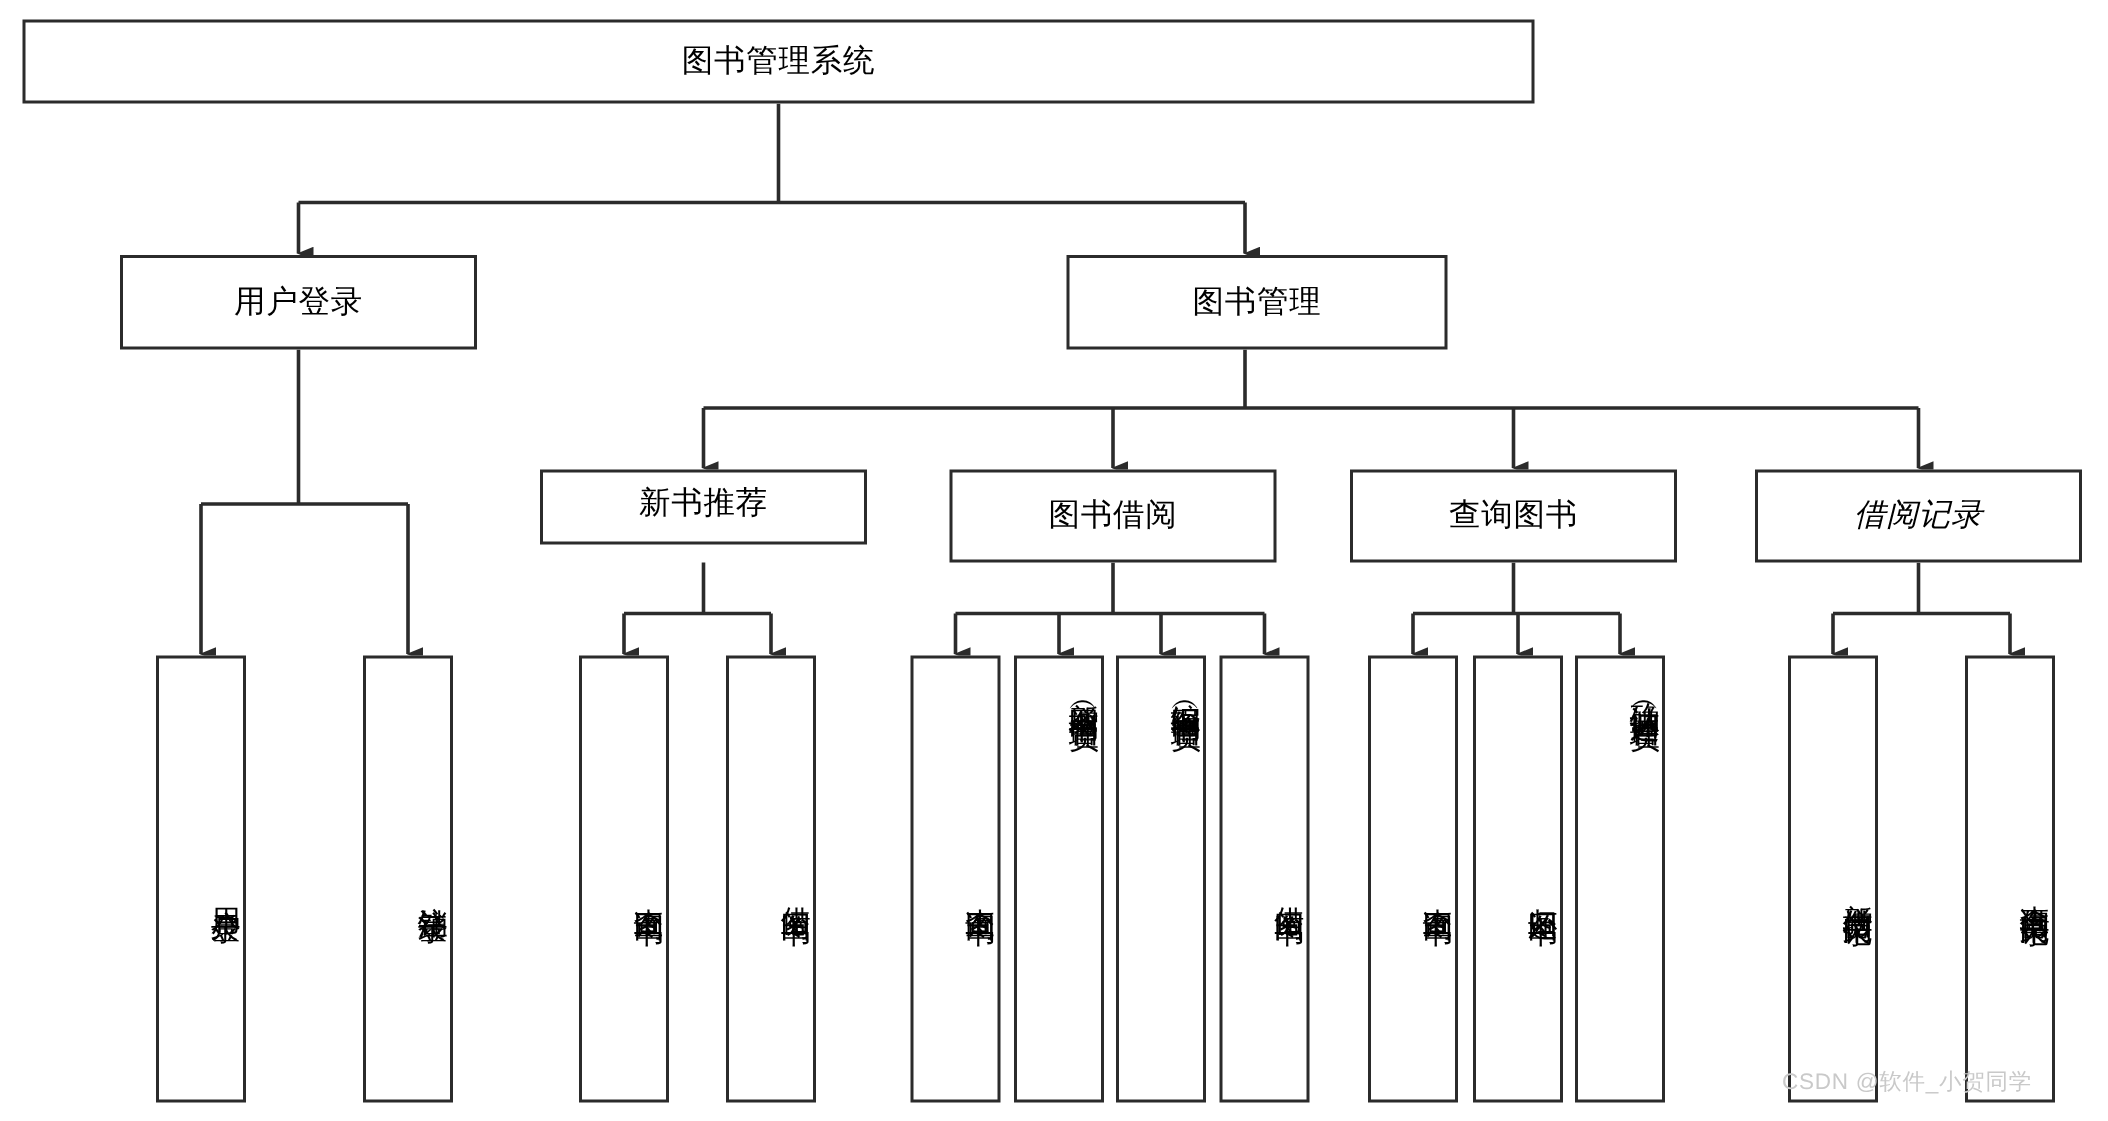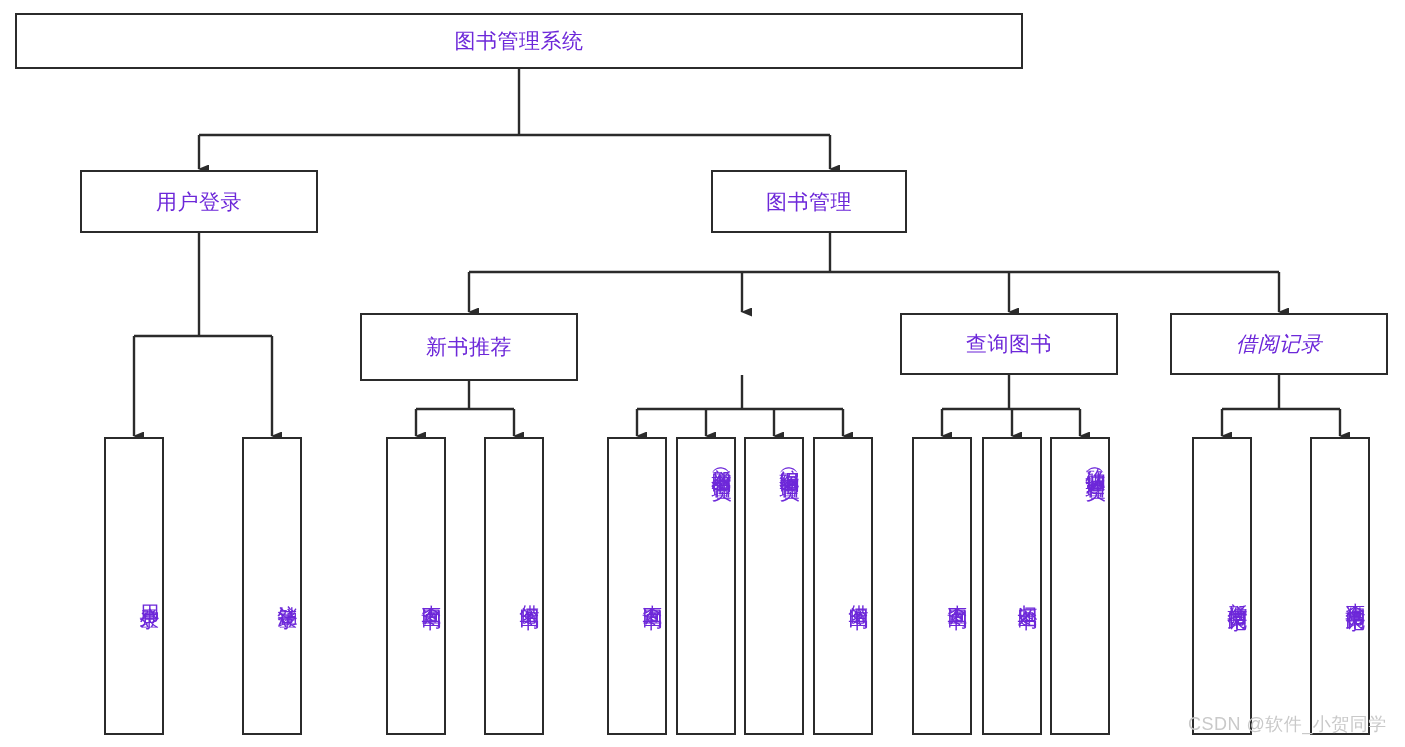--- a/index.html
+++ b/index.html
@@ -26,21 +26,21 @@
     pointer-events: none;
   }
   .node {
     position: absolute;
     box-sizing: border-box;
     background: #ffffff;
     border: 2px solid #2b2b2b;
     display: flex;
     align-items: center;
     justify-content: center;
-    color: #6d28d9;
+    color: #000000;
     letter-spacing: 0.5px;
   }
   .node.horiz {
     font-size: 21px;
     line-height: 1.2;
     text-align: center;
     white-space: nowrap;
   }
   .node.vert {
     font-size: 20px;
@@ -53,21 +53,21 @@
     text-align: left;
     letter-spacing: 2px;
   }
   .node.vert.align-top {
     justify-content: flex-start;
   }
   #watermark {
     position: absolute;
     left: 1188px;
     top: 712px;
-    font-size: 18px;
+    font-size: 15px;
     color: #c9c9c9;
     white-space: nowrap;
     letter-spacing: 0.5px;
     user-select: none;
   }
 </style>
 </head>
 <body>
 
 <div id="diagram-root">
@@ -112,24 +112,25 @@
         <line x1="1222" y1="409" x2="1340" y2="409"></line>
         <line x1="1222" y1="409" x2="1222" y2="436" marker-end="url(#arrowhead)"></line>
         <line x1="1340" y1="409" x2="1340" y2="436" marker-end="url(#arrowhead)"></line>
       </g>
   </svg>
 
   <div class="node horiz" style="left:15px; top:13px; width:1008px; height:56px;">图书管理系统</div>
 
   <div class="node horiz" style="left:80px; top:170px; width:238px; height:63px;">用户登录</div>
 
-  <div class="node horiz" style="left:711px; top:170px; width:196px; height:63px;">图书管理</div>
+  <div class="node horiz" style="left:711px; top:170px; width:254px; height:63px;">图书管理</div>
 
-  <div class="node horiz" style="left:360px; top:313px; width:218px; height:68px;">新书推荐</div>
+  <div class="node horiz" style="left:360px; top:313px; width:218px; height:50px;font-family:Liberation Mono, monospace;">新书推荐</div>
 
+  <div class="node horiz" style="left:633px; top:313px; width:218px; height:62px;">图书借阅</div>
 
   <div class="node horiz" style="left:900px; top:313px; width:218px; height:62px;">查询图书</div>
 
   <div class="node horiz" style="left:1170px; top:313px; width:218px; height:62px;font-style:italic;">借阅记录</div>
 
   <div class="node vert" style="left:104px; top:437px; width:60px; height:298px; justify-content:center;">用户登录</div>
 
   <div class="node vert" style="left:242px; top:437px; width:60px; height:298px; justify-content:center;">注销登录</div>
 
   <div class="node vert" style="left:386px; top:437px; width:60px; height:298px; justify-content:center;">查询图书</div>

